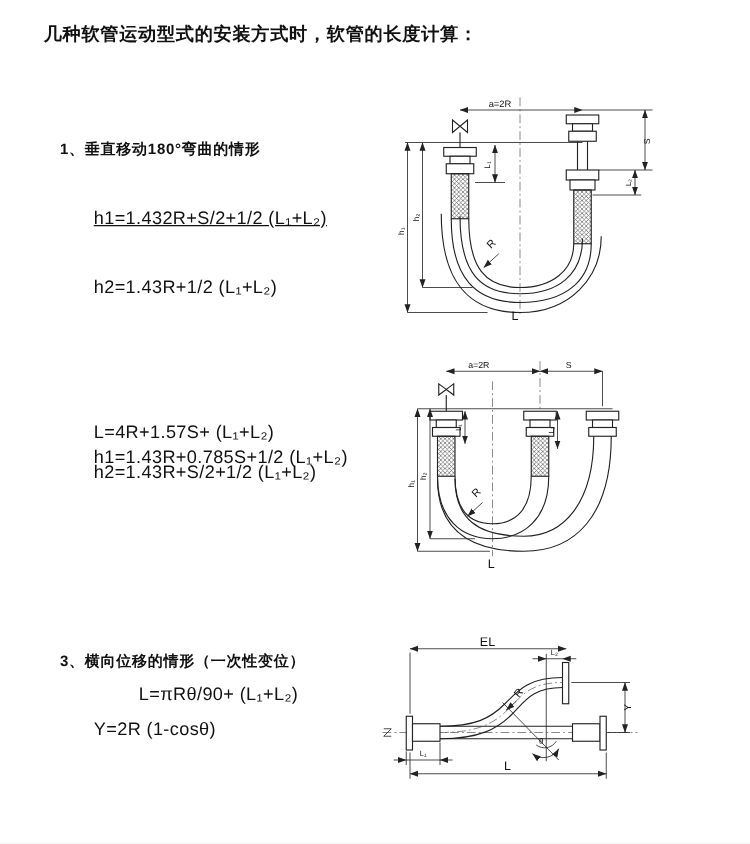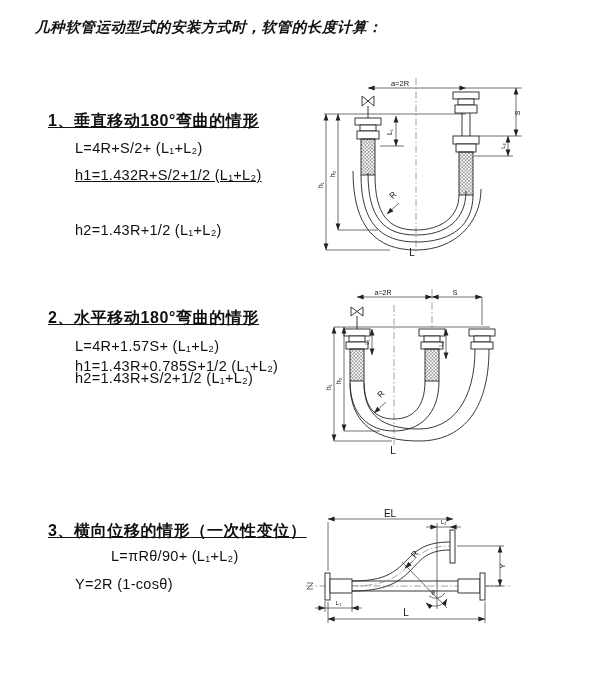--- a/index.html
+++ b/index.html
@@ -1,42 +1,40 @@
 <!DOCTYPE html>
 <html><head>
 <meta charset="utf-8">
 <style>
   html,body{margin:0;padding:0;background:#fff;}
   .page{position:relative;width:600px;height:675px;background:#ffffff;overflow:hidden;
         font-family:"Liberation Sans",sans-serif;color:#111;
         border-right:1px solid #ececec;border-bottom:1px solid #cfcfcf;}
-  .title{position:absolute;left:35px;top:18px;font-size:14.5px;font-weight:bold;letter-spacing:.6px;font-style:italic;}
-  .sec-h{position:absolute;font-size:16px;font-weight:bold;letter-spacing:.6px;text-decoration:underline;}
+  .title{position:absolute;left:35px;top:18px;font-size:14.5px;font-weight:bold;letter-spacing:.6px;}
+  .sec-h{position:absolute;font-size:12px;font-weight:bold;letter-spacing:.6px;}
   .formula{position:absolute;font-size:14.5px;letter-spacing:.3px;}
   .diagram{position:absolute;}
   
   .pln{stroke:#222;stroke-width:.9;fill:none;}
   .dln{stroke:#222;stroke-width:.65;fill:none;}
   .cl{stroke:#555;stroke-width:.55;fill:none;stroke-dasharray:7 2.5 1.5 2.5;}
   .part{fill:#fff;stroke:#222;stroke-width:.9;}
   svg text{fill:#111;font-family:"Liberation Sans",sans-serif;}
 </style>
 </head>
 <body>
 
 <div class="page">
 
   <div class="title">几种软管运动型式的安装方式时，软管的长度计算：</div>
 
   <div class="sec-h" style="left:48px;top:111px;">1、垂直移动180°弯曲的情形</div>
-  <div class="formula" style="left:75px;top:140px;">L=4R+S/2+ (L₁+L₂)</div>
   <div class="formula" style="left:75px;top:167px;text-decoration:underline;">h1=1.432R+S/2+1/2 (L₁+L₂)</div>
   <div class="formula" style="left:75px;top:194px;margin-top:28px;">h2=1.43R+1/2 (L₁+L₂)</div>
 
-  <div class="sec-h" style="left:48px;top:308px;">2、水平移动180°弯曲的情形</div>
   <div class="formula" style="left:75px;top:338px;">L=4R+1.57S+ (L₁+L₂)</div>
   <div class="formula" style="left:75px;top:358px;">h1=1.43R+0.785S+1/2 (L₁+L₂)</div>
   <div class="formula" style="left:75px;top:370px;">h2=1.43R+S/2+1/2 (L₁+L₂)</div>
 
   <div class="sec-h" style="left:48px;top:521px;">3、横向位移的情形（一次性变位）</div>
   <div class="formula" style="left:75px;top:548px;margin-left:36px;">L=πRθ/90+ (L₁+L₂)</div>
   <div class="formula" style="left:75px;top:576px;">Y=2R (1-cosθ)</div>
 
   <svg class="diagram" style="left:316px;top:72px;" width="270" height="185" viewBox="0 0 270 185">
     <defs>

